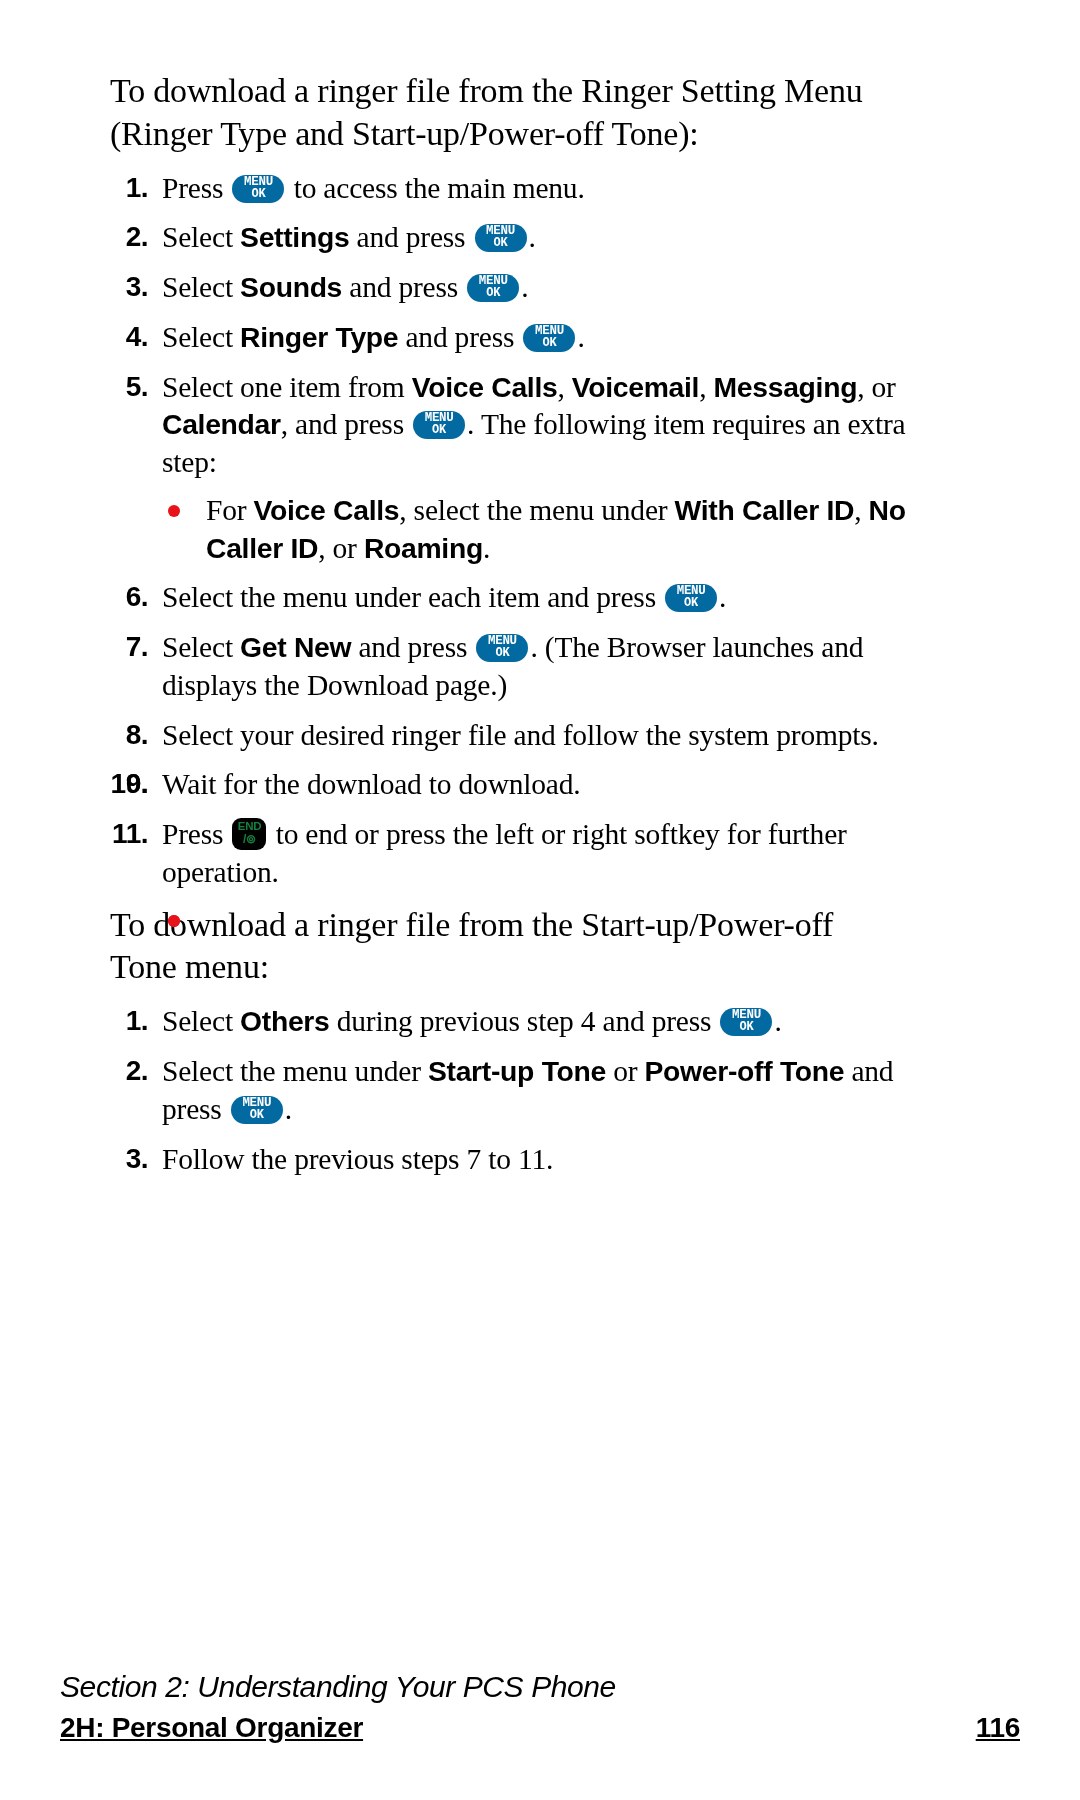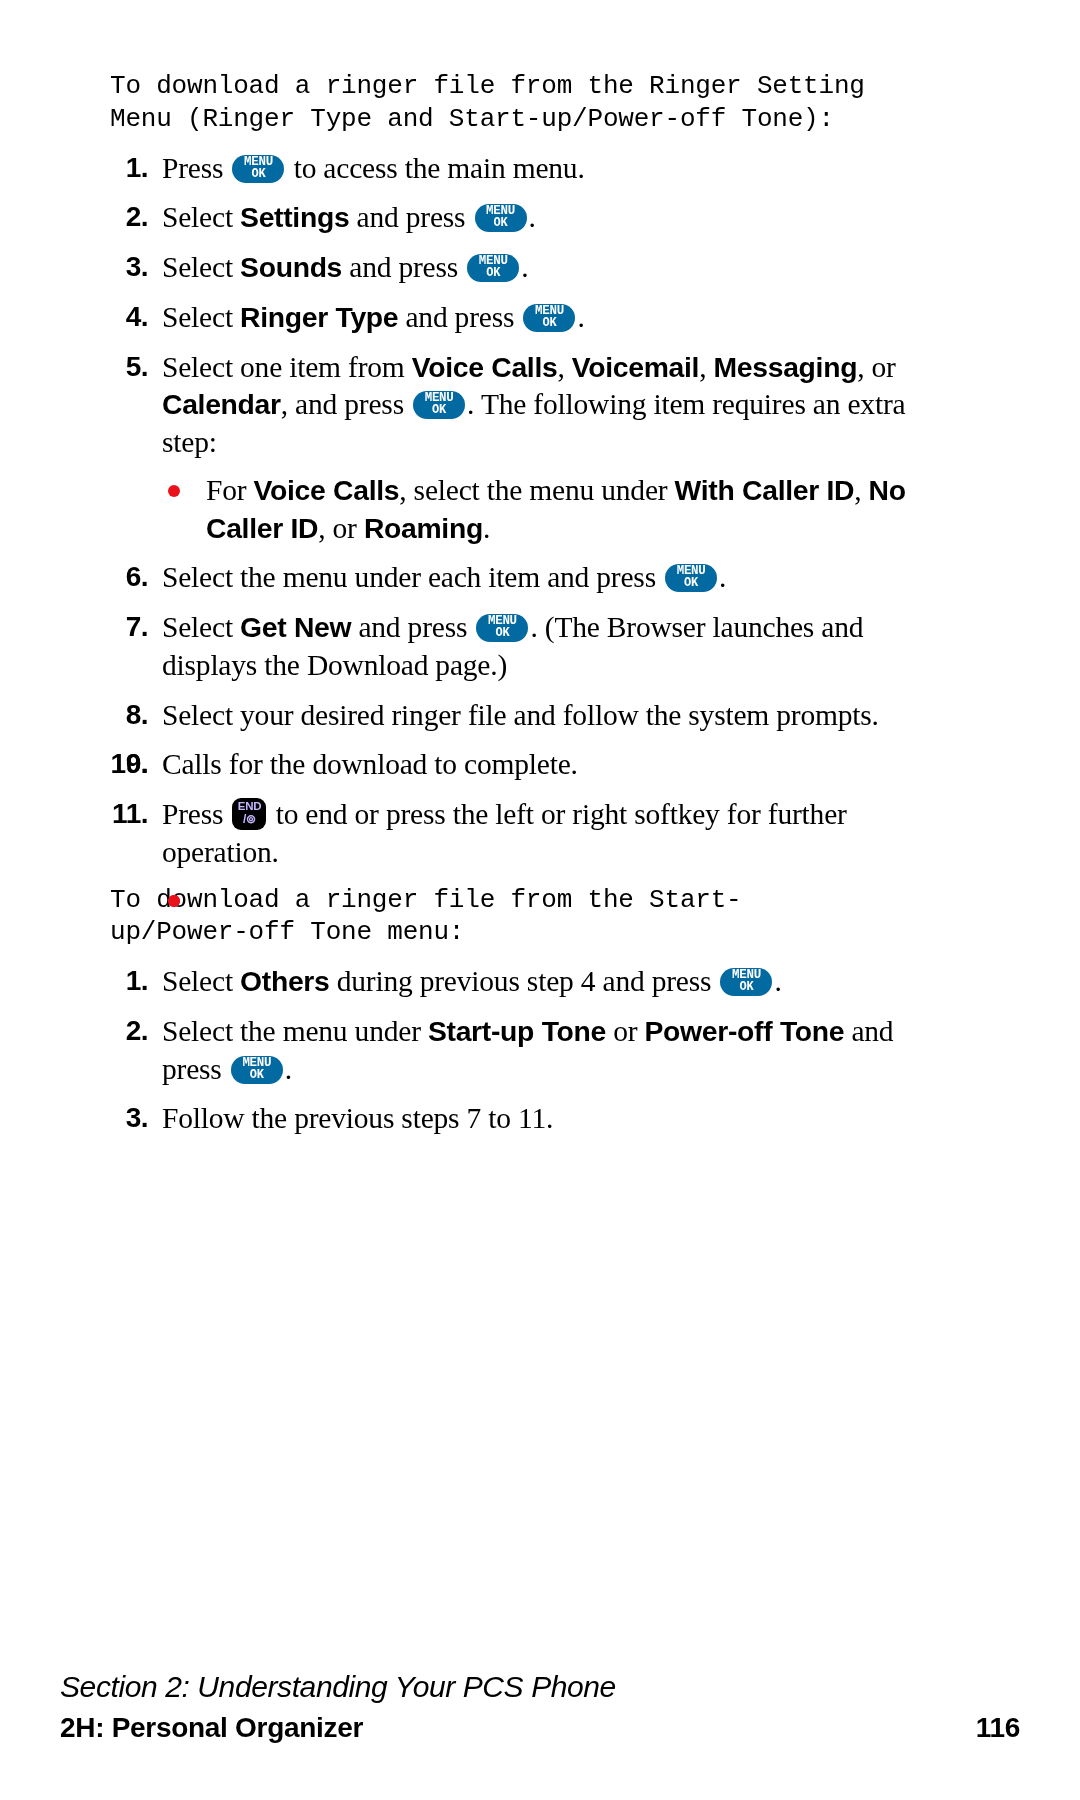--- a/index.html
+++ b/index.html
@@ -20,26 +20,25 @@
     position: absolute;
     left: 0; top: 0;
     width: 1080px;
     height: 1800px;
     box-sizing: border-box;
     padding: 70px 95px 0 100px;
   }
 
   
   .intro {
-    font-size: 26px;
+    font-size: 34px;
     line-height: 1.26;
     letter-spacing: -0.2px;
     margin: 0 0 14px 10px;
     max-width: 760px;
-    font-family: Liberation Mono, monospace;
   }
 
   ol.steps {
     list-style: none;
     margin: 0;
     padding: 0;
   }
   ol.steps > li {
     position: relative;
     font-size: 29.5px;
@@ -125,21 +124,21 @@
     font-size: 12px;
     font-weight: bold;
     letter-spacing: -0.2px;
     line-height: 13px;
   }
 
   .key-end {
     display: inline-block;
     vertical-align: -6px;
     background: #000000;
-    color: #c4b5fd;
+    color: #15803d;
     border-radius: 9px;
     width: 34px;
     height: 32px;
     position: relative;
     margin: 0 2px;
     font-family: "Liberation Sans Narrow", "Liberation Sans", sans-serif;
     overflow: hidden;
   }
   .key-end .l1 {
     position: absolute;
@@ -176,20 +175,21 @@
     margin-bottom: 8px;
   }
   .footer .botrow {
     display: flex;
     justify-content: space-between;
     align-items: baseline;
     font-family: "Liberation Sans", sans-serif;
     font-weight: bold;
     font-size: 28px;
     letter-spacing: -0.3px;
+    text-decoration: underline;
   }
 </style>
 </head>
 <body>
 
 <div class="page">
 
   <p class="intro">To download a ringer file from the Ringer Setting Menu (Ringer Type and Start-up/Power-off Tone):</p>
 
   <ol class="steps" id="steps-one">
@@ -197,21 +197,21 @@
       <li><span class="num">2.</span><span><span>Select </span><span class="ui">Settings</span><span> and press </span><span class="key-menu"><span class="l1">MENU</span><span class="l2">OK</span></span><span>.</span></span></li>
       <li><span class="num">3.</span><span><span>Select </span><span class="ui">Sounds</span><span> and press </span><span class="key-menu"><span class="l1">MENU</span><span class="l2">OK</span></span><span>.</span></span></li>
       <li><span class="num">4.</span><span><span>Select </span><span class="ui">Ringer Type</span><span> and press </span><span class="key-menu"><span class="l1">MENU</span><span class="l2">OK</span></span><span>.</span></span></li>
       <li><span class="num">5.</span><span><span>Select one item from </span><span class="ui">Voice Calls</span><span>, </span><span class="ui">Voicemail</span><span>, </span><span class="ui">Messaging</span><span>, or </span><span class="ui">Calendar</span><span>, and press </span><span class="key-menu"><span class="l1">MENU</span><span class="l2">OK</span></span><span>. The following item requires an extra step:</span></span><ul class="subs">
           <li><span class="dot"></span><span><span>For </span><span class="ui">Voice Calls</span><span>, select the menu under </span><span class="ui">With Caller ID</span><span>, </span><span class="ui">No Caller ID</span><span>, or </span><span class="ui">Roaming</span><span>.</span></span></li>
         </ul></li>
       <li><span class="num">6.</span><span><span>Select the menu under each item and press </span><span class="key-menu"><span class="l1">MENU</span><span class="l2">OK</span></span><span>.</span></span></li>
       <li><span class="num">7.</span><span><span>Select </span><span class="ui">Get New</span><span> and press </span><span class="key-menu"><span class="l1">MENU</span><span class="l2">OK</span></span><span>. (The Browser launches and displays the Download page.)</span></span></li>
       <li><span class="num">8.</span><span><span>Select your desired ringer file and follow the system prompts.</span></span></li>
       <li><span class="num">9.</span></li>
-      <li><span class="num">10.</span><span><span>Calls for the download to complete.</span></span></li>
+      <li><span class="num">10.</span><span><span>Wait for the download to download.</span></span></li>
       <li><span class="num">11.</span><span><span>Press </span><span class="key-end"><span class="l1">END</span><span class="l2">/⊚</span></span><span> to end or press the left or right softkey for further operation.</span></span><ul class="subs">
           <li><span class="dot"></span></li>
           <li><span class="dot"></span></li>
         </ul></li>
     </ol>
 
   <p class="intro" style="margin-top:0;">To download a ringer file from the Start-up/Power-off Tone menu:</p>
 
   <ol class="steps" id="steps-two">
       <li><span class="num">1.</span><span><span>Select </span><span class="ui">Others</span><span> during previous step 4 and press </span><span class="key-menu"><span class="l1">MENU</span><span class="l2">OK</span></span><span>.</span></span></li>

